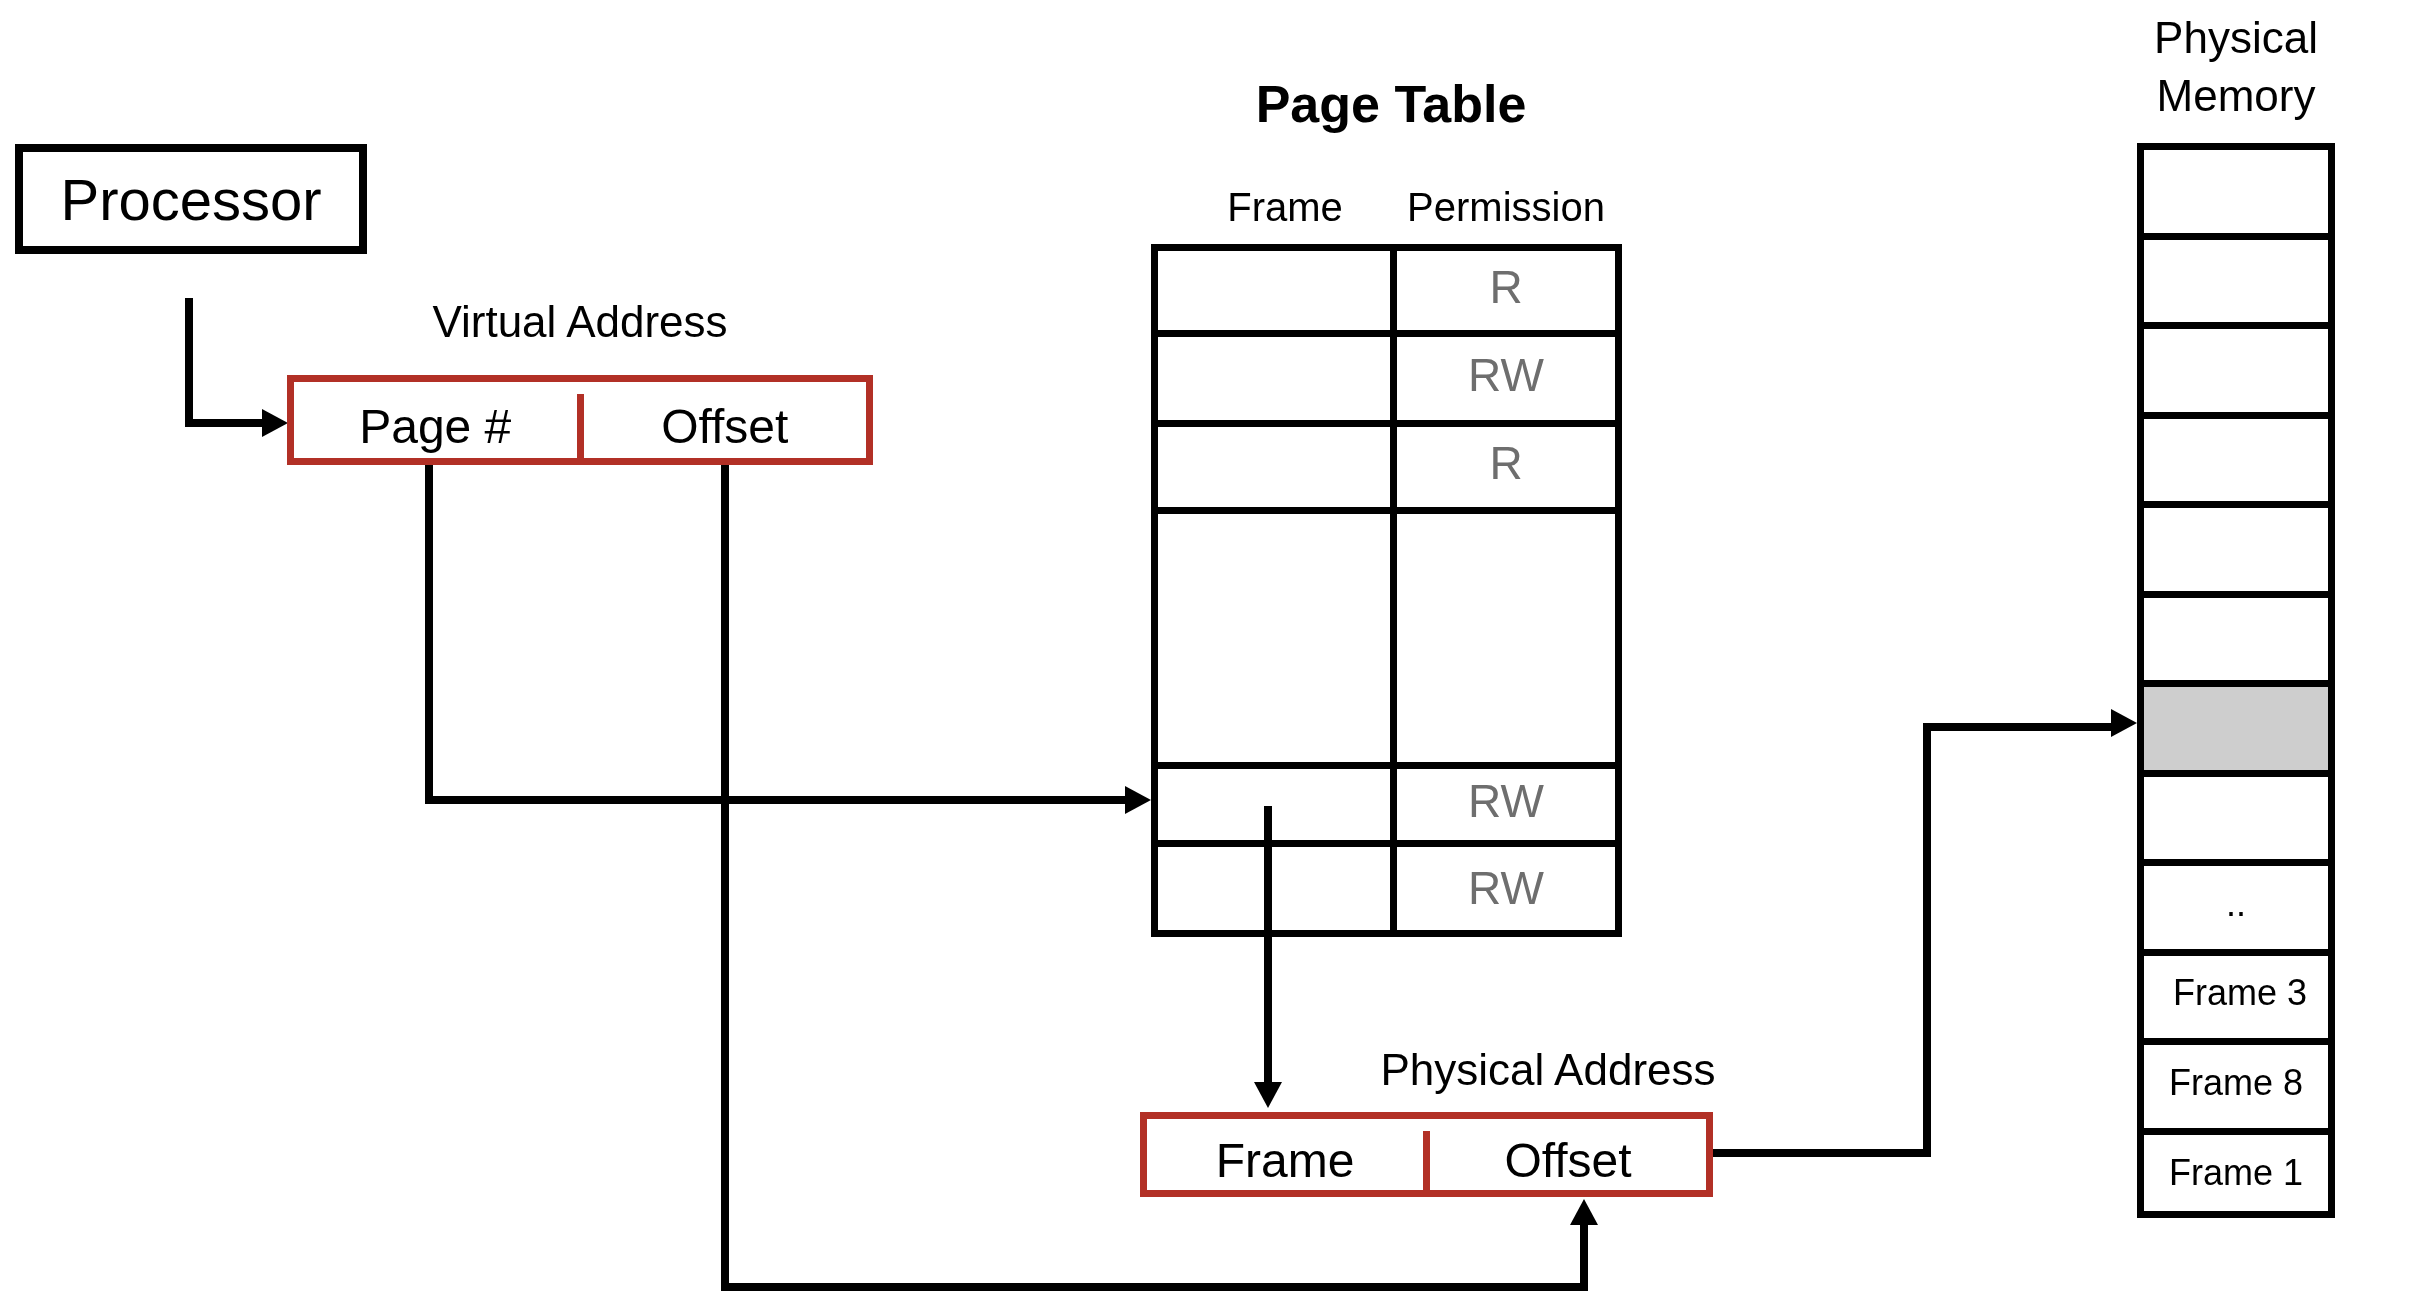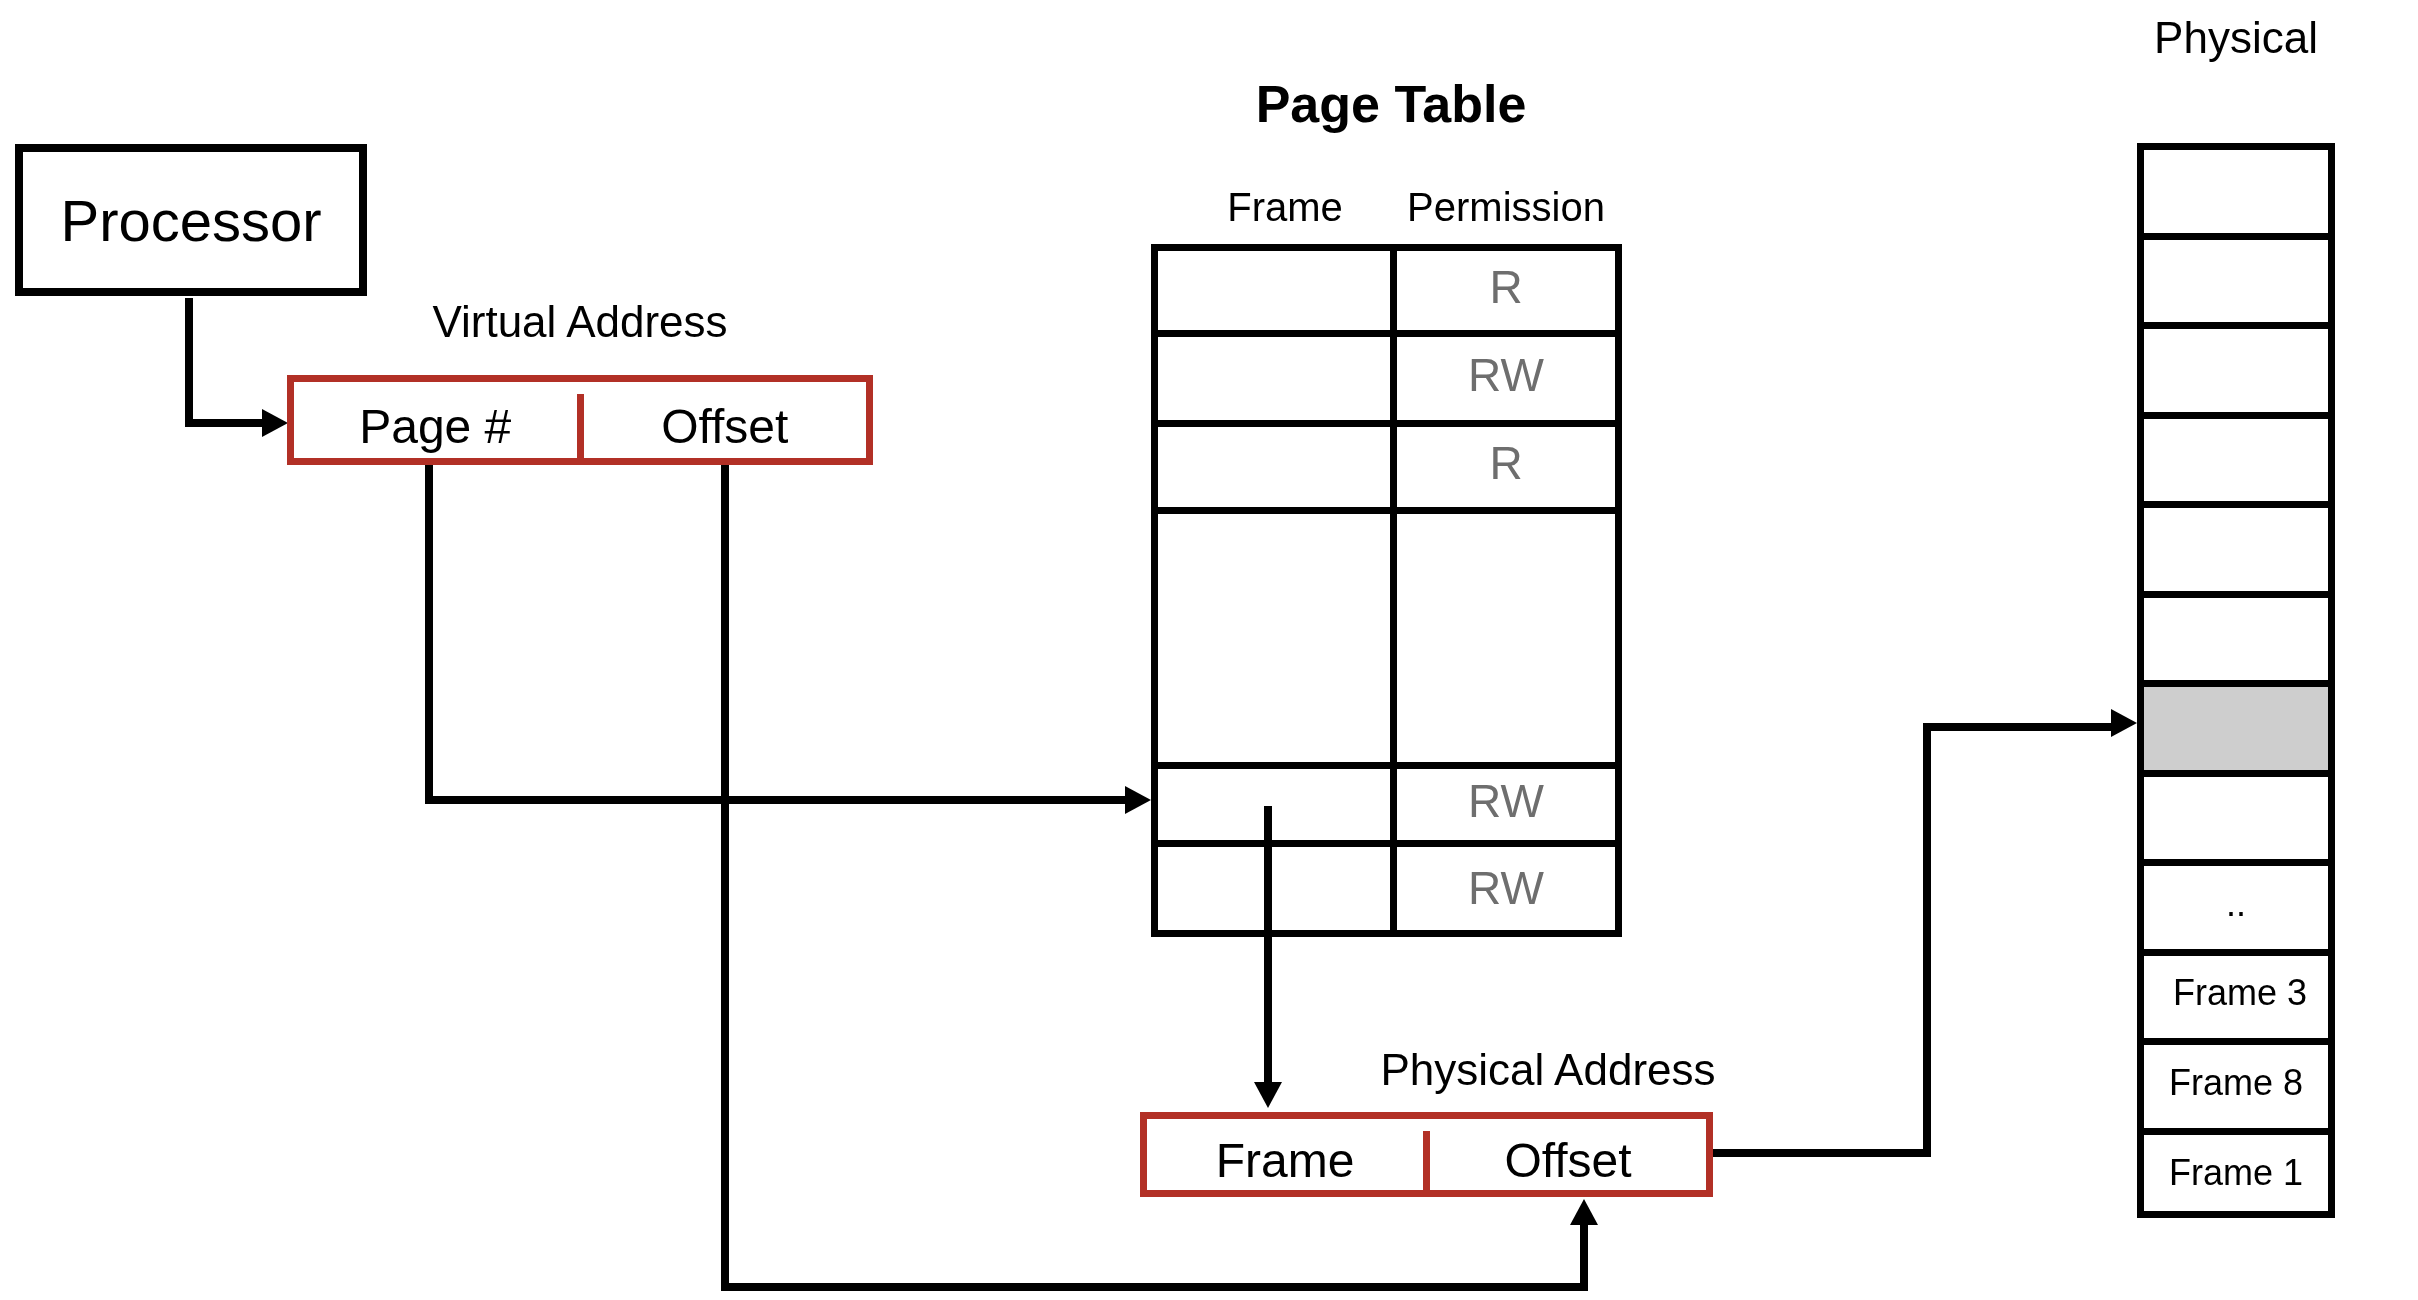--- a/index.html
+++ b/index.html
@@ -30,21 +30,21 @@
   .title-bold{font-size:52px;line-height:56px;font-weight:700;}
   .hdr{font-size:40px;line-height:44px;}
   .perm{font-size:46px;line-height:50px;color:var(--permission_gray);}
   .memlbl{font-size:36px;line-height:40px;}
 </style>
 </head>
 <body>
 
 <div id="stage">
 
-  <div class="abs black-box ctr" style="left:15px;top:144px;width:352px;height:152px;">
+  <div class="abs black-box ctr" style="left:15px;top:144px;width:352px;height:110px;">
     <span class="lbl" style="font-size:58px;">Processor</span>
   </div>
 
   <div class="abs line" style="left:185px;top:298px;width:8px;height:129px;"></div>
   <div class="abs line" style="left:185px;top:419px;width:77px;height:8px;"></div>
   <div class="abs ah-right" style="left:262px;top:409px;"></div>
 
   <div class="abs lbl title-sm ctr" style="left:380px;top:296px;width:400px;height:52px;">Virtual Address</div>
   <div class="abs red-box" style="left:287px;top:375px;width:586px;height:90px;">
     <div class="cell">Page #</div>
@@ -87,20 +87,21 @@
     <div class="cell">Frame</div>
     <div class="cell divided">Offset</div>
   </div>
 
   <div class="abs line" style="left:1713px;top:1149px;width:218px;height:8px;"></div>
   <div class="abs line" style="left:1923px;top:727px;width:8px;height:430px;"></div>
   <div class="abs line" style="left:1923px;top:723px;width:188px;height:8px;"></div>
   <div class="abs ah-right" style="left:2111px;top:709px;"></div>
 
   <div class="abs lbl title-sm ctr" style="left:2086px;top:14px;width:300px;height:48px;">Physical</div>
+  <div class="abs lbl title-sm ctr" style="left:2086px;top:72px;width:300px;height:48px;">Memory</div>
 
   <div class="abs" style="left:2144px;top:687px;width:184px;height:83px;background:var(--shade_gray);"></div>
   <div class="abs" style="left:2137px;top:143px;width:198px;height:1075px;border:7px solid var(--black);"></div>
   <div class="abs line" style="left:2137px;top:233px;width:198px;height:7px;"></div>
   <div class="abs line" style="left:2137px;top:322px;width:198px;height:7px;"></div>
   <div class="abs line" style="left:2137px;top:412px;width:198px;height:7px;"></div>
   <div class="abs line" style="left:2137px;top:501px;width:198px;height:7px;"></div>
   <div class="abs line" style="left:2137px;top:591px;width:198px;height:7px;"></div>
   <div class="abs line" style="left:2137px;top:680px;width:198px;height:7px;"></div>
   <div class="abs line" style="left:2137px;top:770px;width:198px;height:7px;"></div>

